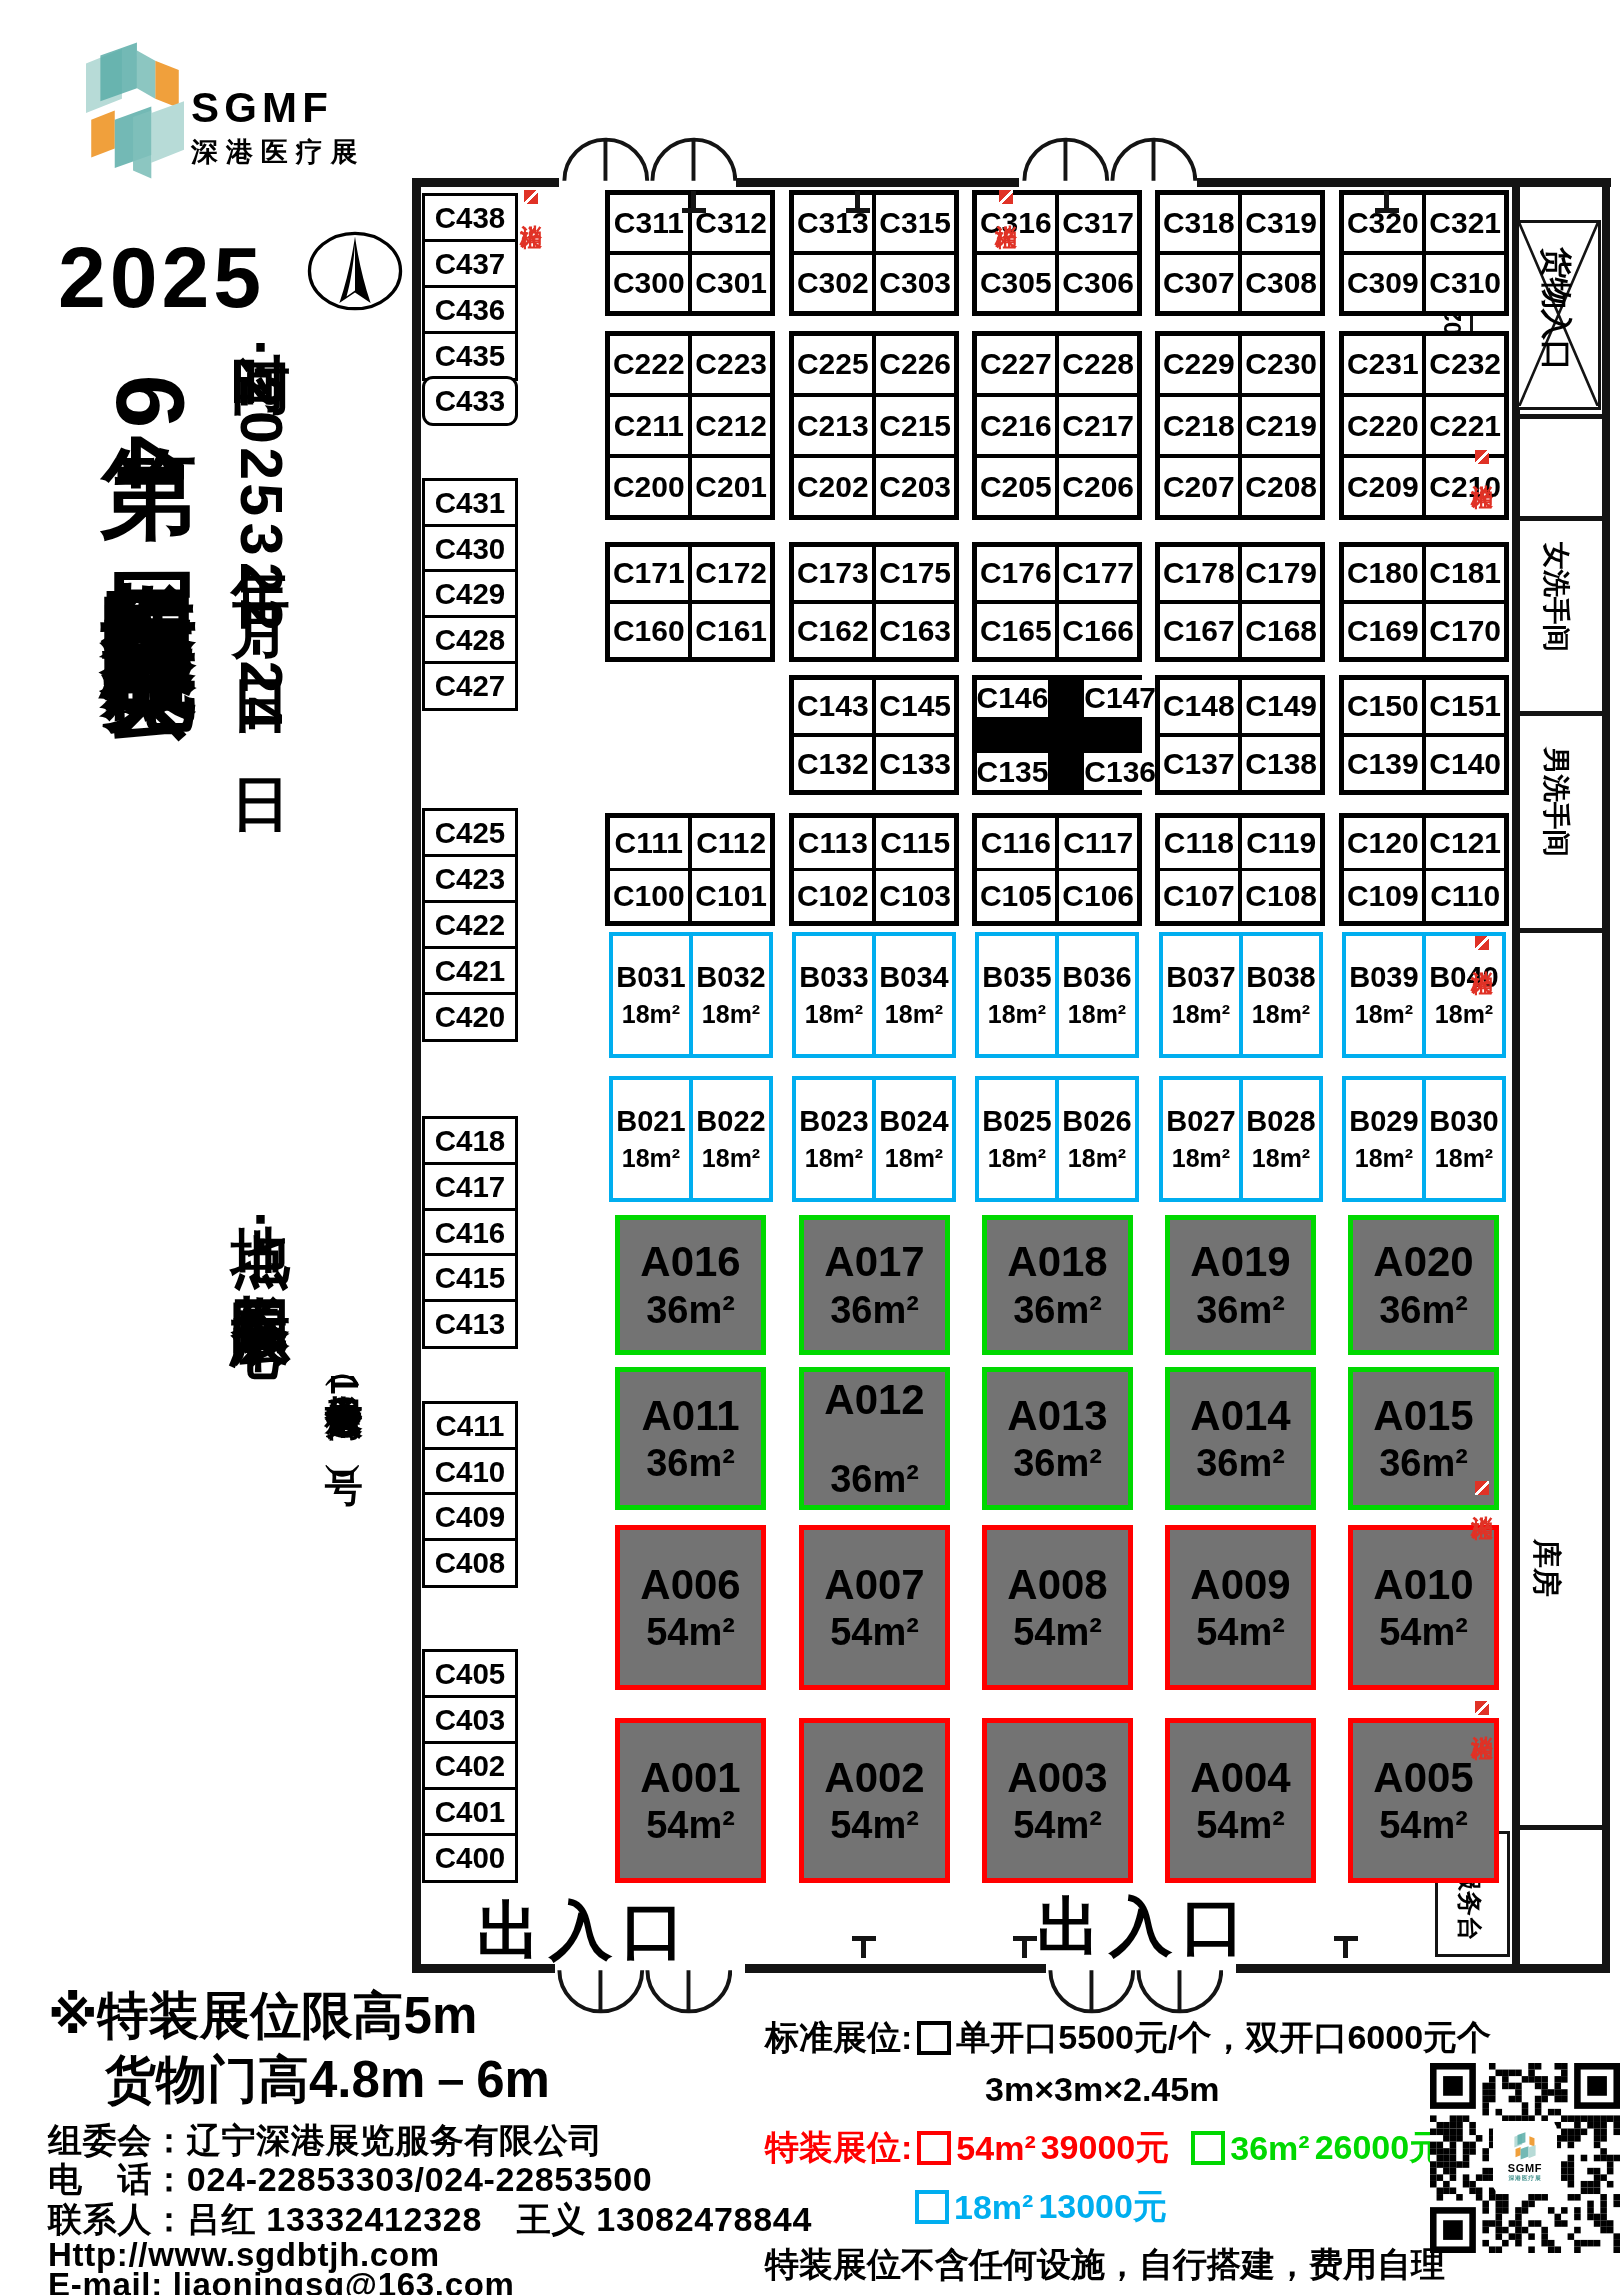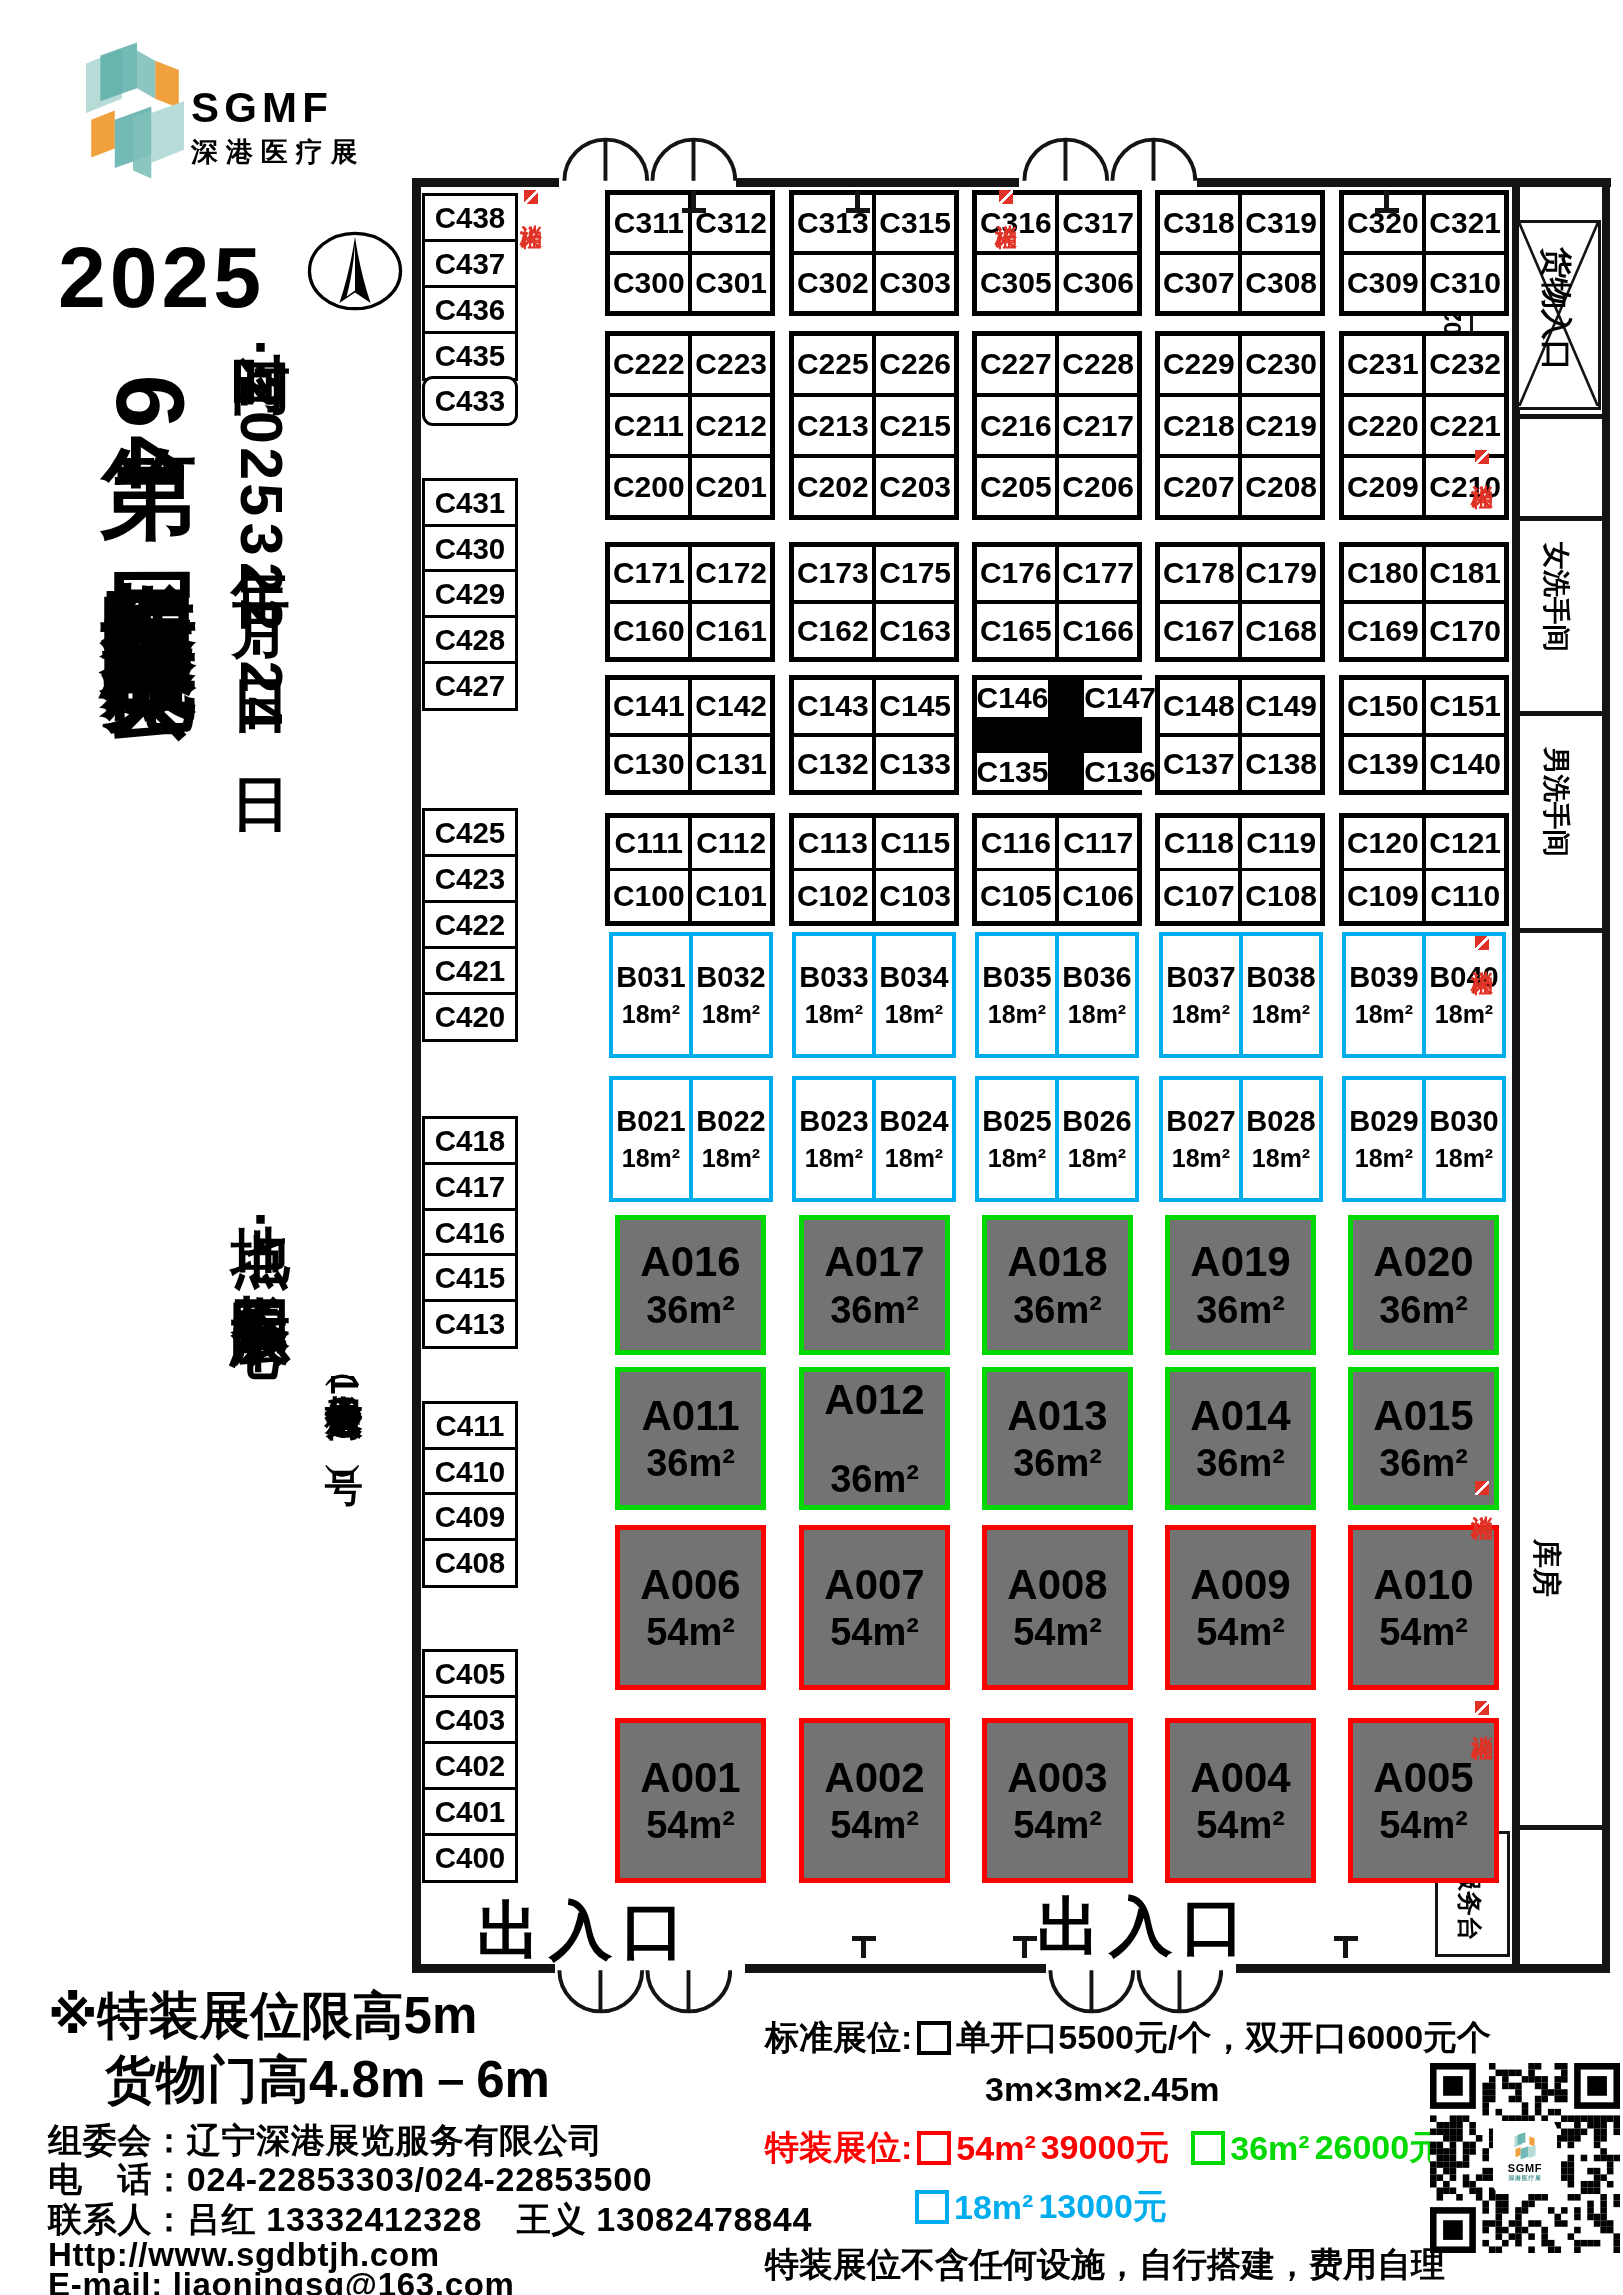--- a/index.html
+++ b/index.html
@@ -265,26 +265,20 @@
           <div class="cell">C178</div>
           <div class="cell">C179</div>
           <div class="cell">C167</div>
           <div class="cell">C168</div>
         </div>
         <div class="cblock" style="left: 1339px; top: 542px; width: 170px; height: 120px; grid-template-rows: repeat(2, 1fr);">
           <div class="cell">C180</div>
           <div class="cell">C181</div>
           <div class="cell">C169</div>
           <div class="cell">C170</div>
-        </div>
-        <div class="cblock" style="left: 605px; top: 675px; width: 170px; height: 120px; grid-template-rows: repeat(2, 1fr);">
-          <div class="cell">C141</div>
-          <div class="cell">C142</div>
-          <div class="cell">C130</div>
-          <div class="cell">C131</div>
         </div>
         <div class="cblock" style="left: 789px; top: 675px; width: 170px; height: 120px; grid-template-rows: repeat(2, 1fr);">
           <div class="cell">C143</div>
           <div class="cell">C145</div>
           <div class="cell">C132</div>
           <div class="cell">C133</div>
         </div>
         <div class="cblock" style="left: 972px; top: 675px; width: 170px; height: 120px; grid-template-rows: repeat(2, 1fr); gap: 36px;">
           <div class="cell">C146</div>
           <div class="cell">C147</div>

